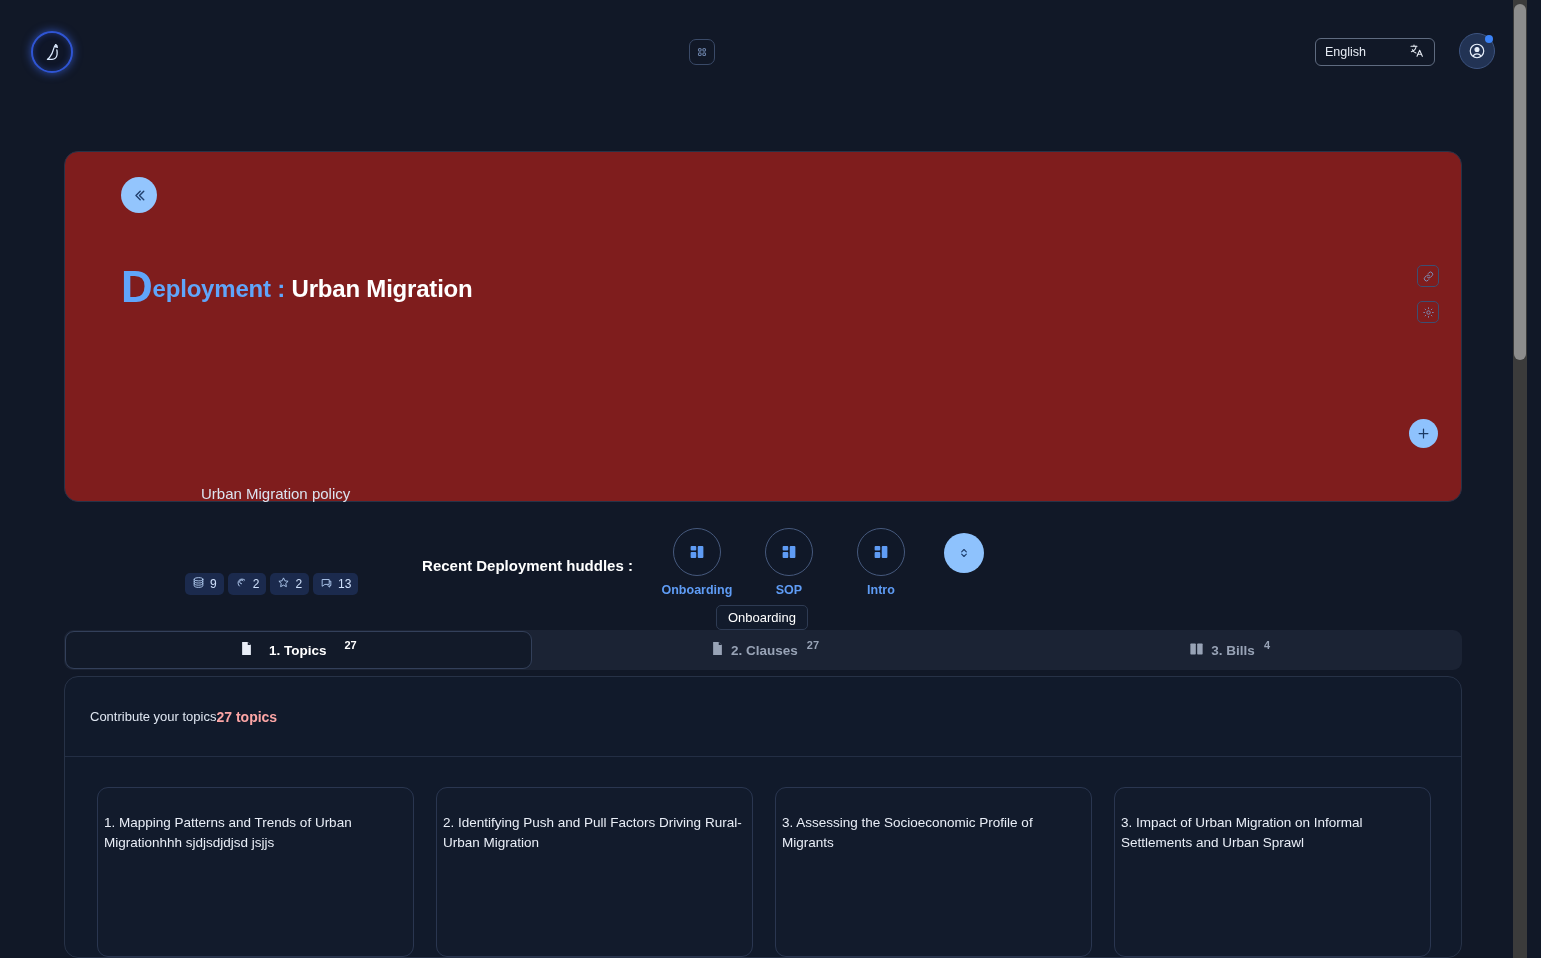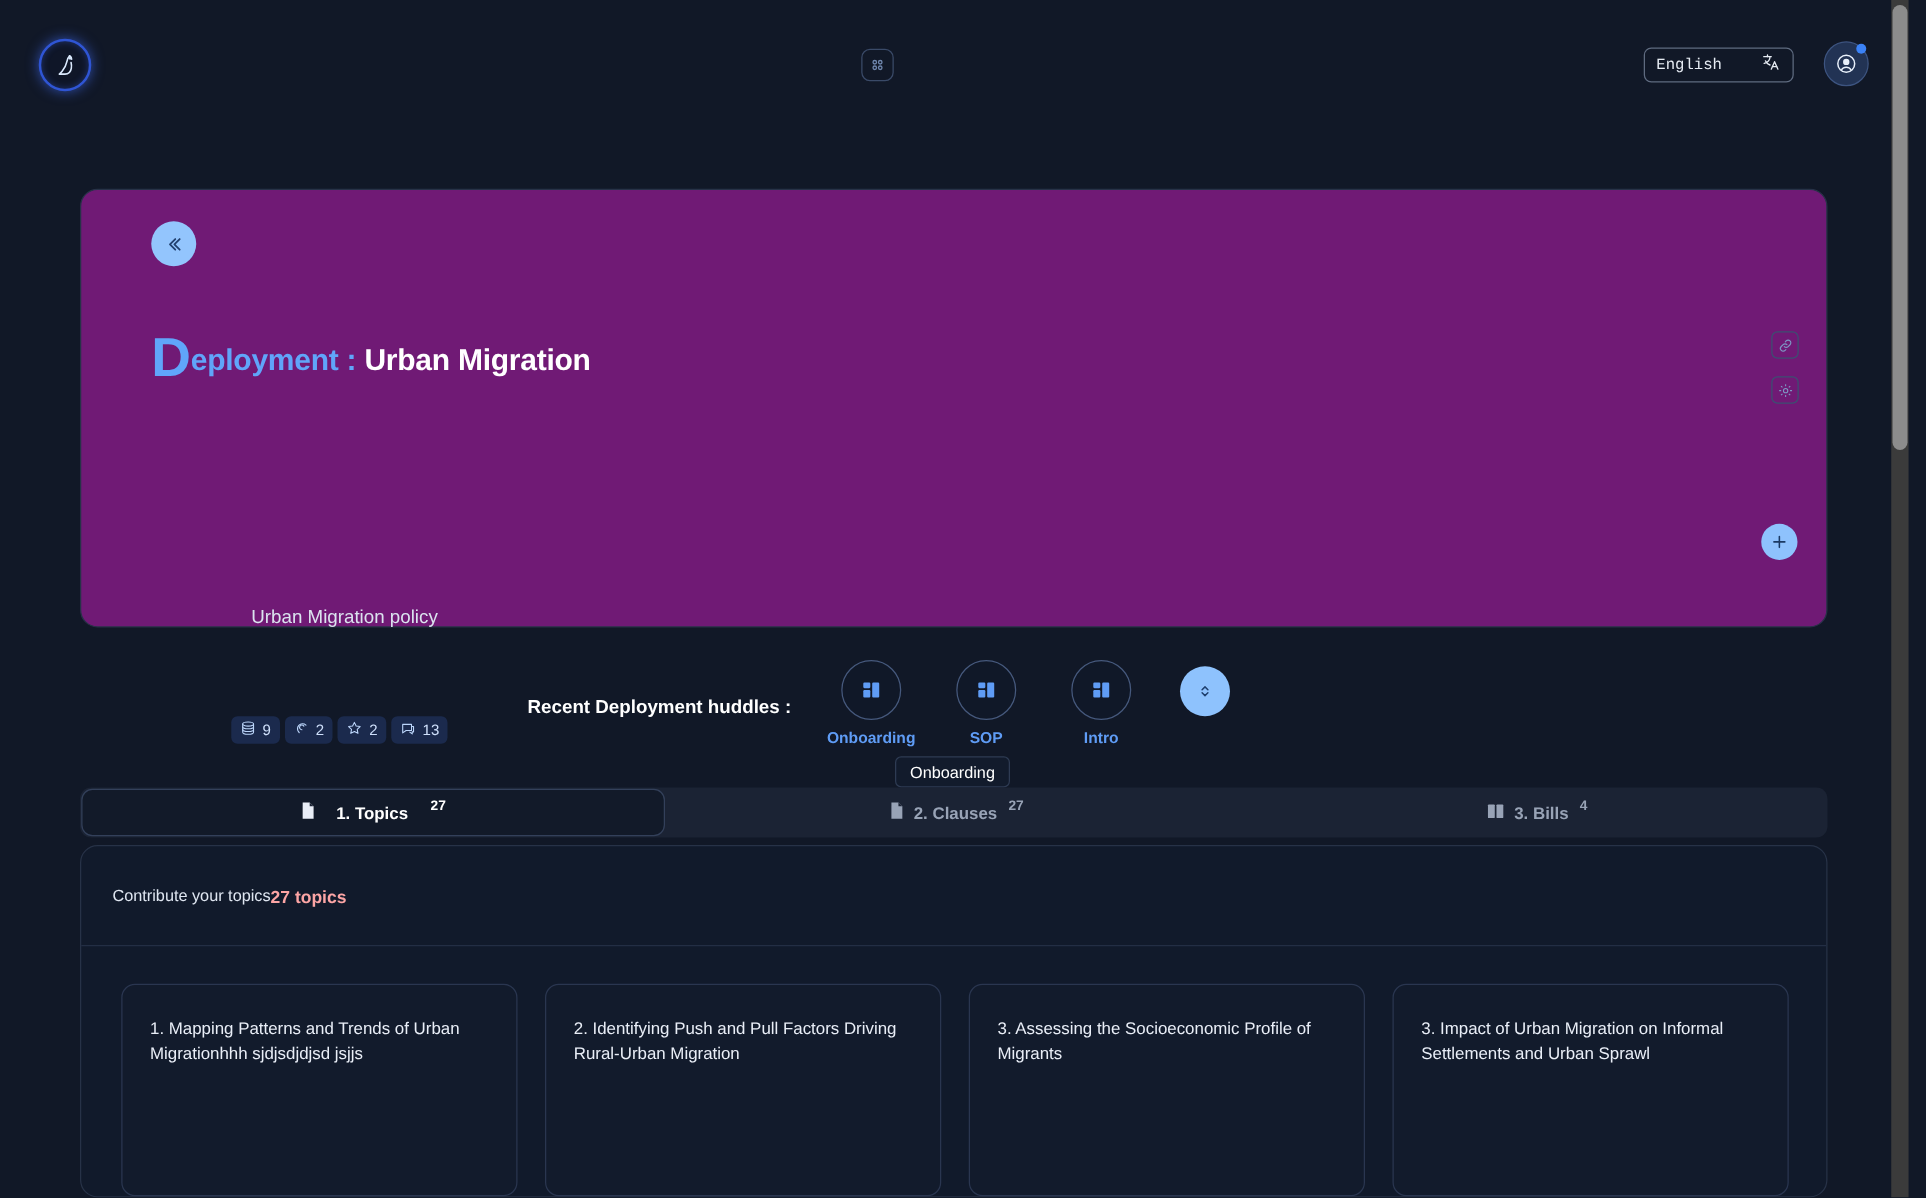--- a/index.html
+++ b/index.html
@@ -21,21 +21,20 @@
     width: 1527px;
     height: 958px;
     position: relative;
     overflow: hidden;
   }
 
   
   .topbar {
     height: 104px;
     position: relative;
-    font-family: Liberation Mono, monospace;
   }
 
   .brand-logo {
     position: absolute;
     left: 31px;
     top: 31px;
     width: 42px;
     height: 42px;
     border-radius: 50%;
     border: 2px solid #2f55d4;
@@ -101,21 +100,21 @@
 
   
   .hero {
     position: absolute;
     left: 64px;
     top: 151px;
     width: 1398px;
     height: 351px;
     border: 1px solid #273247;
     border-radius: 14px;
-    background: #701a75;
+    background: #7f1d1d;
   }
 
   .collapse-btn {
     position: absolute;
     left: 56px;
     top: 25px;
     width: 36px;
     height: 36px;
     border-radius: 50%;
     background: #93c5fd;
@@ -345,21 +344,21 @@
     gap: 22px;
     padding: 30px 30px 0 32px;
   }
   .topic-card {
     width: 322px;
     height: 170px;
     border: 1px solid #2a3consumer;
     border: 1px solid #2a3650;
     border-radius: 11px;
     background: #121b2c;
-    padding: 25px 22px;
+    padding: 25px 6px;
   }
   .topic-title {
     font-size: 13.5px;
     line-height: 1.5;
     color: #e9eef7;
   }
 
   
   .scrollbar-track {
     position: absolute;

